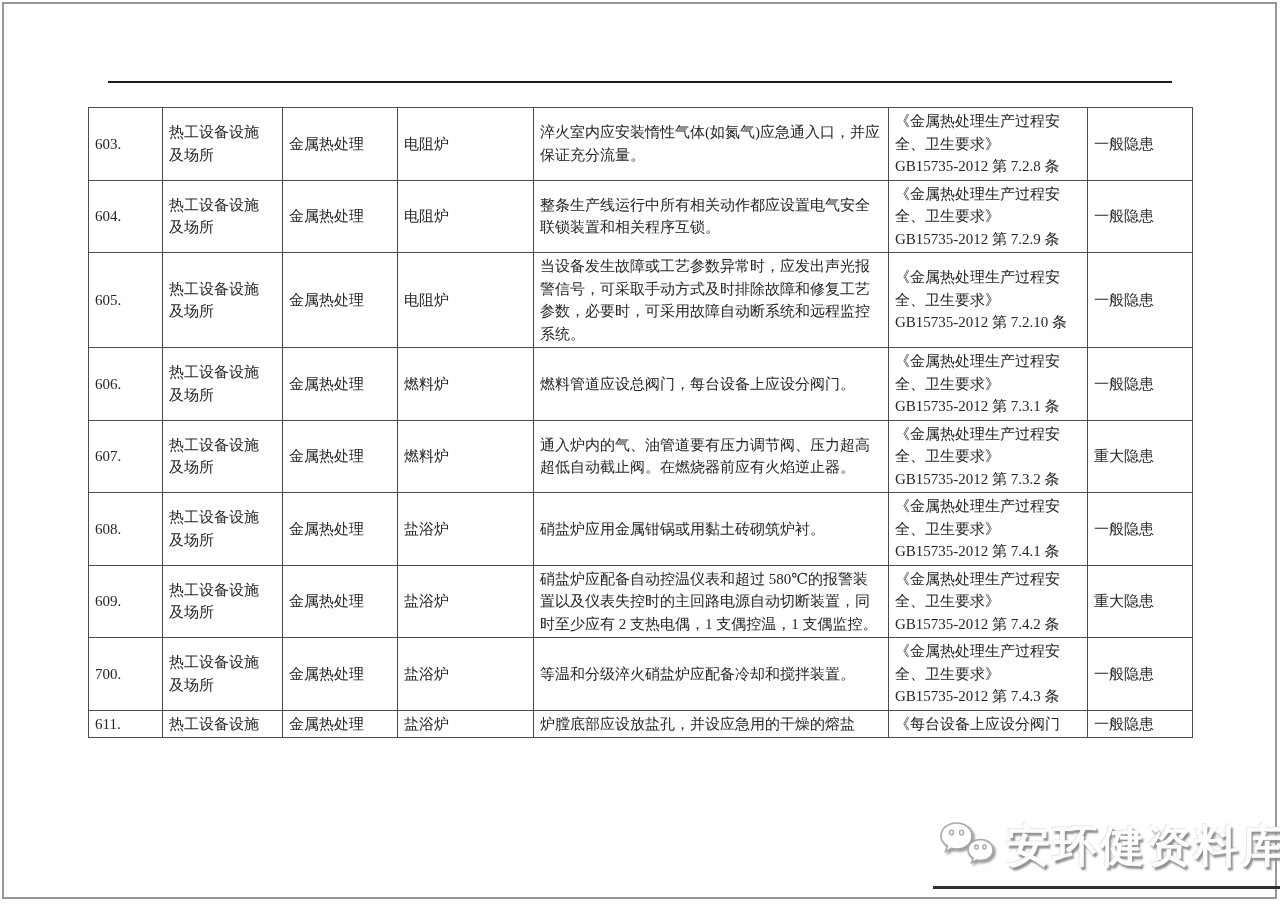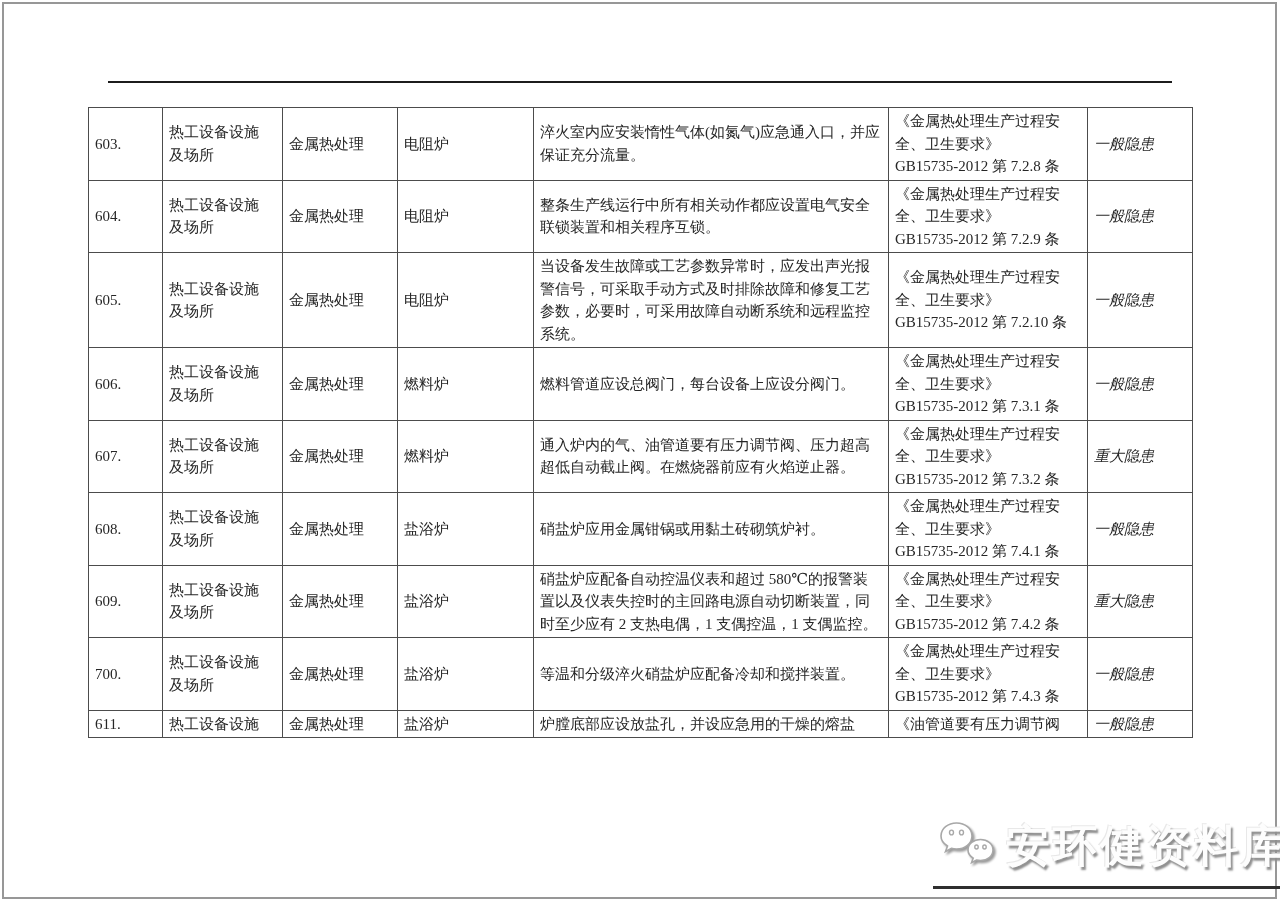--- a/index.html
+++ b/index.html
@@ -30,21 +30,21 @@
   }
   col.w-num{width:74px} col.w-category{width:120px} col.w-process{width:115px}
   col.w-equipment{width:136px} col.w-description{width:355px}
   col.w-basis{width:199px} col.w-level{width:105px}
   td.c-num{text-align:left; padding-left:2px; padding-right:2px;}
   td.c-category{padding-left:13px;}
   td.c-process{padding-left:12px;margin-top:48px;}
   td.c-equipment{padding-left:12px;}
   td.c-description{padding-left:5px; padding-right:4px;}
   td.c-basis{padding-left:8px; padding-right:4px;}
-  td.c-level{padding-left:14px;font-style:italic;}
+  td.c-level{padding-left:14px;}
 
   .watermark {
     position:absolute; left:938px; top:816px; height:60px;
     display:flex; align-items:center; gap:10px;
   }
   .wm-icon svg { filter:drop-shadow(2px 2px 1px #9b9b9b); display:block; }
   .wm-text {
     font-size:44px; font-weight:bold; letter-spacing:3px;
     color:#fdfdfd;
     text-shadow:2px 3px 2px #8f8f8f, -1px -1px 0 #e8e8e8;
@@ -159,21 +159,21 @@
         <td class="c-basis">《金属热处理生产过程安全、卫生要求》
 GB15735-2012 第 7.4.3 条</td>
         <td class="c-level">一般隐患</td>
       </tr>
       <tr>
         <td class="c-num">611.</td>
         <td class="c-category">热工设备设施</td>
         <td class="c-process">金属热处理</td>
         <td class="c-equipment">盐浴炉</td>
         <td class="c-description">炉膛底部应设放盐孔，并设应急用的干燥的熔盐</td>
-        <td class="c-basis">《油管道要有压力调节阀</td>
+        <td class="c-basis">《每台设备上应设分阀门</td>
         <td class="c-level">一般隐患</td>
       </tr>
     </tbody>
 </table>
 
 <div class="watermark">
   <span class="wm-icon">
     <svg width="58" height="52" viewBox="0 0 58 52">
       <g fill="#ffffff" stroke="#a8a8a8" stroke-width="1.6">
         <path d="M 34 16 C 34 23.5 27 29 18.5 29 C 16.7 29 15 28.8 13.4 28.3 L 7.5 31.5 L 9.5 26 C 5.6 23.6 3 20.1 3 16 C 3 8.5 10 3 18.5 3 C 27 3 34 8.5 34 16 Z"></path>

